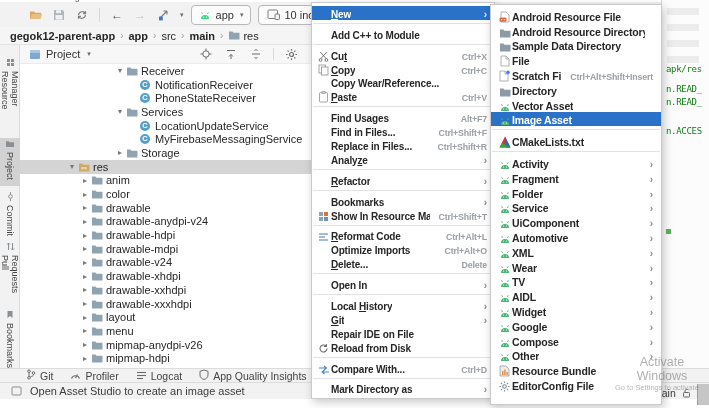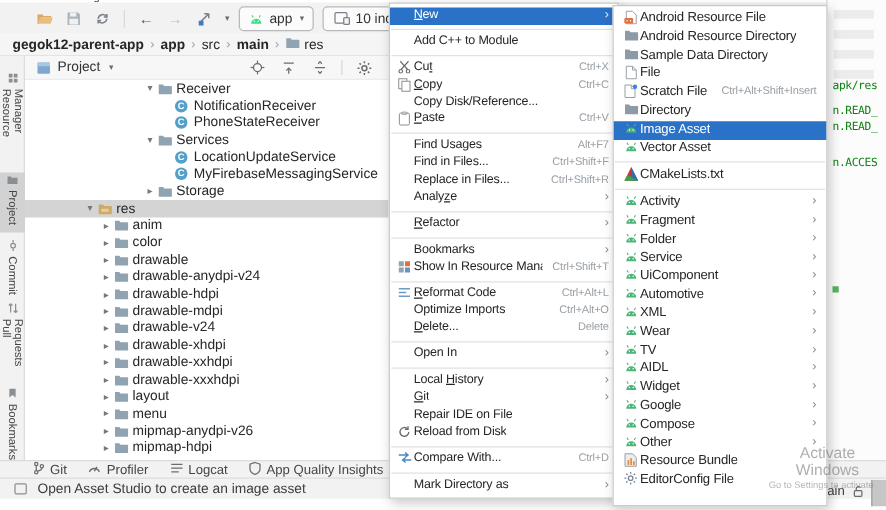--- a/index.html
+++ b/index.html
@@ -53,21 +53,21 @@
               display:flex;align-items:center;gap:17px;padding-left:26px;box-sizing:border-box;z-index:2;}
   .bb-item{display:inline-flex;align-items:center;gap:4px;font-size:10.5px;color:#454545;white-space:nowrap;}
   .status-bar{position:absolute;top:382px;left:0;right:0;height:17px;background:#f2f2f2;border-top:1px solid #dcdcdc;
               display:flex;align-items:center;gap:8px;padding-left:10px;box-sizing:border-box;z-index:2;font-size:11px;color:#3c3c3c;}
   .status-right{position:absolute;left:653px;top:385px;display:flex;align-items:center;gap:6px;font-size:10.5px;color:#3c3c3c;z-index:3;}
   .corner-block{position:absolute;left:697px;top:384px;width:12px;height:21px;background:#c6c6c6;border-left:1px solid #9f9f9f;z-index:3;}
   
   .menu{position:absolute;background:#ffffff;border:1px solid #c9c9c9;box-shadow:2px 3px 9px rgba(0,0,0,.22);box-sizing:border-box;}
   .context-menu{left:311px;top:2px;width:184px;height:397px;padding:3px 0;z-index:40;}
   .submenu{left:490px;top:4px;width:172px;height:401px;padding:3px 0;z-index:50;}
-  .cm-item,.sm-item{display:flex;align-items:flex-start;padding:0 7px 0 4px;letter-spacing:-0.15px;}
+  .cm-item,.sm-item{display:flex;align-items:flex-end;padding:0 7px 0 4px;letter-spacing:-0.15px;font-weight:bold;}
   .cm-item{height:13.9px;font-size:10px;}
   .sm-item{height:14.8px;font-size:10.5px;padding:0 8px 0 6px;}
   .mi-icon{display:inline-flex;width:15px;align-items:center;justify-content:center;flex:0 0 15px;}
   .mi-label{white-space:nowrap;overflow:hidden;}
   .sc{margin-left:auto;padding-left:8px;color:#9aa0a6;font-size:8.8px;white-space:nowrap;flex:0 0 auto;}
   .chev{width:8px;text-align:right;color:#8a8a8a;font-size:10px;margin-left:3px;flex:0 0 8px;}
   .msep{border-top:1px solid #e2e2e2;margin:3px 1px;}
   .sel-blue{background:#2a72c7;color:#fff;}
   .sel-blue .sc,.sel-blue .chev{color:#eaf2fc;}
   u{text-underline-offset:1px;}
@@ -589,21 +589,21 @@
         <svg width="11" height="12" viewBox="0 0 11 12">
           <rect x="1" y="1" width="6.5" height="8" fill="#fff" stroke="#8a8f94" stroke-width=".8"></rect>
           <rect x="3.5" y="3" width="6.5" height="8" fill="#fff" stroke="#8a8f94" stroke-width=".8"></rect>
         </svg>
       </span>
       <span class="mi-label"><u>C</u>opy</span>
       <span class="sc">Ctrl+C</span>
     </div>
     <div class="cm-item">
       <span class="mi-icon"></span>
-      <span class="mi-label">Copy Disk/Reference...</span>
+      <span class="mi-label">Copy Wear/Reference...</span>
       <span class="sc"></span>
     </div>
     <div class="cm-item">
       <span class="mi-icon">
         <svg width="11" height="12" viewBox="0 0 11 12">
           <rect x="1.5" y="1.5" width="8" height="9.5" rx="1" fill="#fff" stroke="#8a8f94" stroke-width=".8"></rect>
           <rect x="3.5" y=".5" width="4" height="2" rx=".5" fill="#c9ced3" stroke="#8a8f94" stroke-width=".6"></rect>
         </svg>
       </span>
       <span class="mi-label"><u>P</u>aste</span>
@@ -789,44 +789,44 @@
     </div>
     <div class="sm-item">
       <span class="mi-icon">
         <svg width="12" height="10" viewBox="0 0 12 10">
           <path d="M1 1.5h3.4l1 1.3H11a.5.5 0 0 1 .5.5v5.6a.5.5 0 0 1-.5.5H1.5A.5.5 0 0 1 1 8.9z" fill="#8c9ba5"></path>
         </svg>
       </span>
       <span class="mi-label">Directory</span>
       <span class="sc"></span>
     </div>
+    <div class="sm-item">
+      <span class="mi-icon">
+        <svg width="12" height="10" viewBox="0 0 12 10">
+          <path d="M2 9a4 4 0 0 1 8 0z" fill="#4db577"></path>
+          <line x1="3.6" y1="4" x2="2.6" y2="2.2" stroke="#4db577" stroke-width=".9"></line>
+          <line x1="8.4" y1="4" x2="9.4" y2="2.2" stroke="#4db577" stroke-width=".9"></line>
+          <circle cx="4.5" cy="7" r=".6" fill="#fff"></circle>
+          <circle cx="7.5" cy="7" r=".6" fill="#fff"></circle>
+        </svg>
+      </span>
+      <span class="mi-label">Vector Asset</span>
+      <span class="sc"></span>
+    </div>
     <div class="sm-item sel-blue">
       <span class="mi-icon">
         <svg width="12" height="10" viewBox="0 0 12 10">
           <path d="M2 9a4 4 0 0 1 8 0z" fill="#4db577"></path>
           <line x1="3.6" y1="4" x2="2.6" y2="2.2" stroke="#4db577" stroke-width=".9"></line>
           <line x1="8.4" y1="4" x2="9.4" y2="2.2" stroke="#4db577" stroke-width=".9"></line>
           <circle cx="4.5" cy="7" r=".6" fill="#fff"></circle>
           <circle cx="7.5" cy="7" r=".6" fill="#fff"></circle>
         </svg>
       </span>
       <span class="mi-label">Image Asset</span>
-      <span class="sc"></span>
-    </div>
-    <div class="sm-item">
-      <span class="mi-icon">
-        <svg width="12" height="10" viewBox="0 0 12 10">
-          <path d="M2 9a4 4 0 0 1 8 0z" fill="#4db577"></path>
-          <line x1="3.6" y1="4" x2="2.6" y2="2.2" stroke="#4db577" stroke-width=".9"></line>
-          <line x1="8.4" y1="4" x2="9.4" y2="2.2" stroke="#4db577" stroke-width=".9"></line>
-          <circle cx="4.5" cy="7" r=".6" fill="#fff"></circle>
-          <circle cx="7.5" cy="7" r=".6" fill="#fff"></circle>
-        </svg>
-      </span>
-      <span class="mi-label">Vector Asset</span>
       <span class="sc"></span>
     </div>
     <div class="msep"></div>
     <div class="sm-item">
       <span class="mi-icon">
         <svg width="12" height="12" viewBox="0 0 12 12">
           <path d="M6 .5L.5 11.5h11z" fill="#c8373c"></path>
           <path d="M6 .5L11.5 11.5H6z" fill="#2e6bb0"></path>
           <path d="M3 7L11.5 11.5H.5z" fill="#35a54a"></path>
         </svg>

